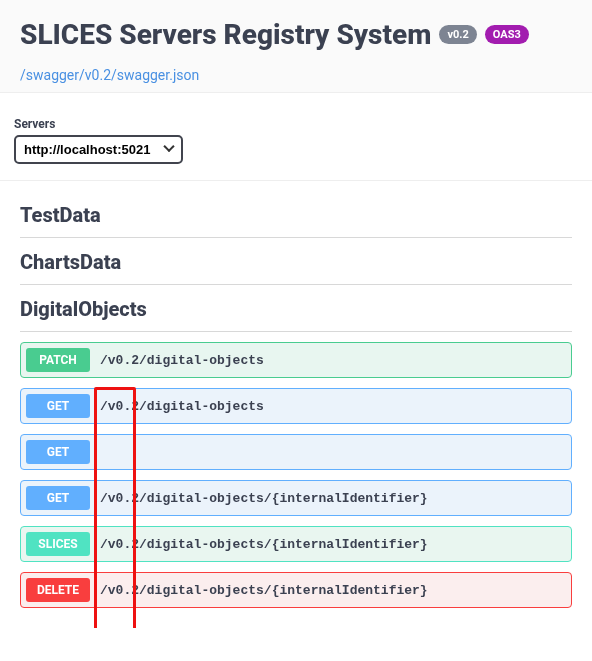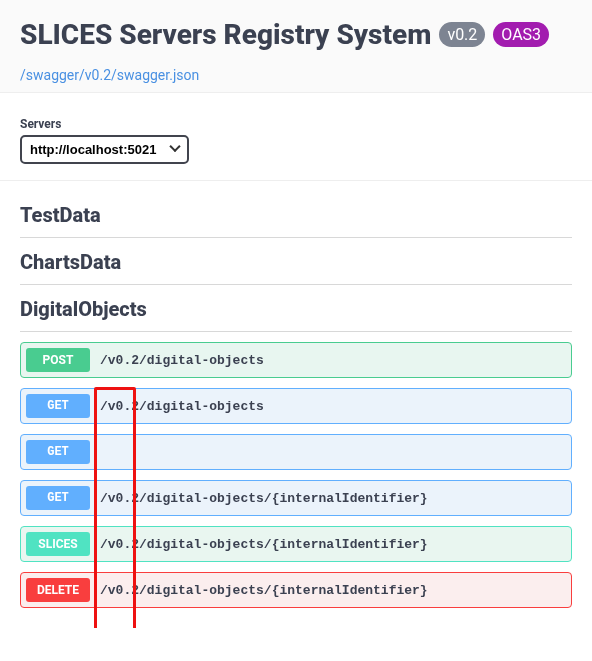--- a/index.html
+++ b/index.html
@@ -22,36 +22,36 @@
   }
   h1 {
     font-size: 28px;
     font-weight: 800;
     margin: 0;
     color: #3b4151;
   }
   .badge {
     display: inline-block;
     border-radius: 16px;
-    font-size: 16px;
-    font-weight: 400;
+    font-size: 11px;
+    font-weight: 700;
     padding: 3px 8px;
     color: #fff;
   }
   .badge-version { background: #7d8492; }
   .badge-oas { background: #a21caf; }
   .spec-link {
     color: #4990e2;
     font-size: 14px;
     text-decoration: none;
     display: inline-block;
     margin-top: 16px;
   }
   .servers-block {
-    padding: 24px 20px 16px 20px;
+    padding: 24px 20px 16px 14px;
     border-bottom: 1px solid #eee;
   }
   .servers-label {
     font-size: 12px;
     font-weight: 700;
     color: #3b4151;
   }
   .server-select {
     display: block;
     margin-top: 4px;
@@ -109,21 +109,21 @@
     min-width: 64px;
     text-align: center;
     font-size: 12px;
     font-weight: 700;
     color: #fff;
     padding: 5px 0;
     border-radius: 3px;
     margin-right: 10px;
   }
   .m-post   { background: #49cc90; }
-  .m-get    { background: #61affe; font-family: Liberation Mono, monospace; }
+  .m-get    { background: #61affe; }
   .m-patch  { background: #50e3c2; }
   .m-delete { background: #f93e3e; }
   .path {
     font-family: "Courier New", monospace;
     font-size: 13px;
     font-weight: 700;
     color: #3b4151;
   }
   .highlight-box {
     position: absolute;
@@ -154,21 +154,21 @@
 </div>
 
 <div class="content">
 
   <div class="tag-header">TestData</div>
   <div class="tag-header">ChartsData</div>
   <div class="tag-header">DigitalObjects</div>
 
   <div id="ops-container">
       <div class="op op-post">
-        <span class="method m-post">POST</span>
+        <span class="method m-post">PATCH</span>
         <span class="path">/v0.2/digital-objects</span>
       </div>
       <div class="op op-get">
         <span class="method m-get">GET</span>
         <span class="path">/v0.2/digital-objects</span>
       </div>
       <div class="op op-get">
         <span class="method m-get">GET</span>
       </div>
       <div class="op op-get">

